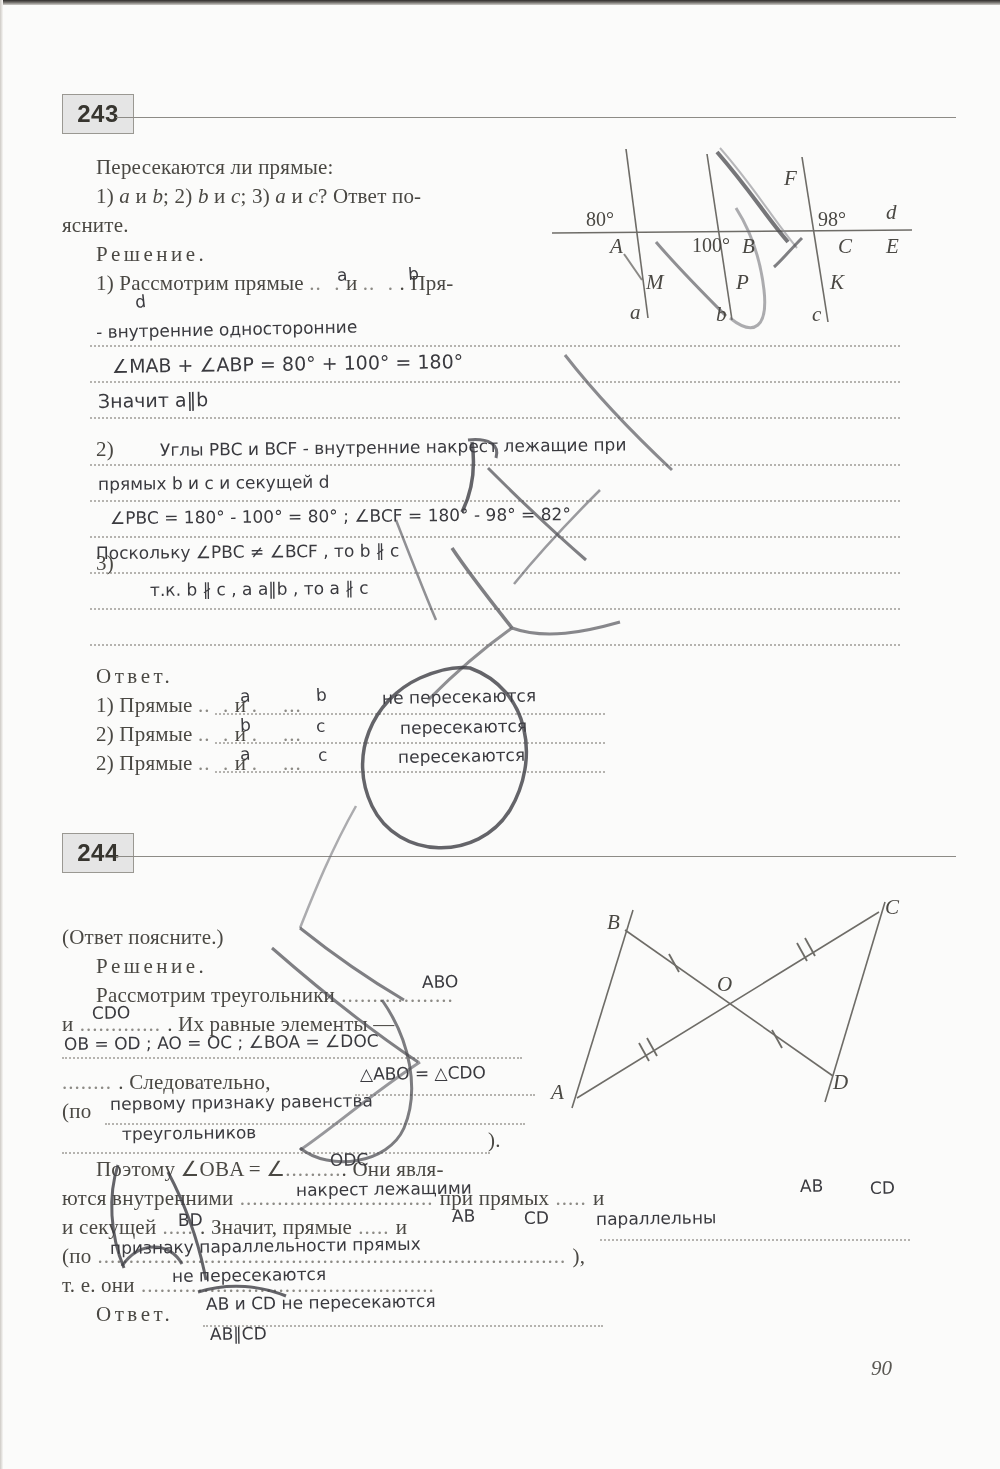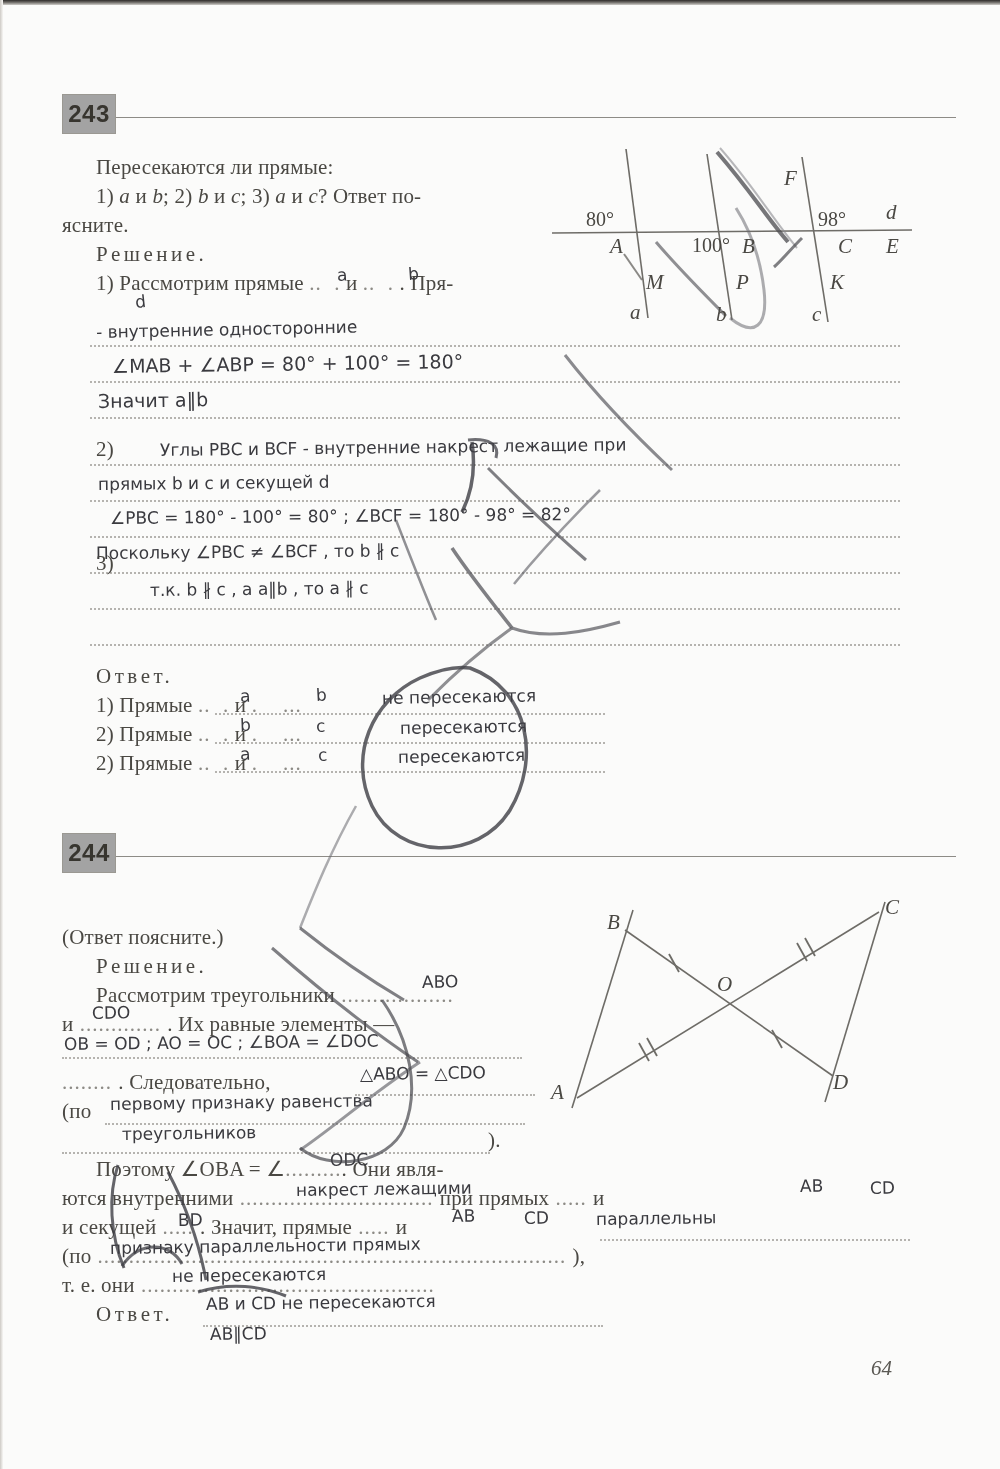--- a/index.html
+++ b/index.html
@@ -33,32 +33,32 @@
 
   
   .ex-head {
     position: absolute;
     left: 62px;
     height: 40px;
   }
   .ex-badge {
     position: absolute;
     left: 0; top: 0;
-    width: 54px; height: 40px;
+    width: 72px; height: 40px;
     border: 1.5px solid #9a9892;
     box-sizing: border-box;
     font-family: "Liberation Sans", sans-serif;
     font-weight: bold;
     font-size: 24px;
     color: #37352f;
     display: flex;
     align-items: center;
     justify-content: center;
     letter-spacing: 0.5px;
-    background: #a3a3a3;
+    background: #e5e5e5;
   }
   .ex-rule {
     position: absolute;
     left: 54px; top: 23px;
     width: 840px; height: 1px;
     background: #8d8b86;
   }
 
   
   .ptext {
@@ -360,15 +360,15 @@
     <path d="M 122 1266 C 140 1240 170 1242 182 1264" stroke="#3f3f45" stroke-width="3" fill="none" opacity="0.75"></path>
 
     <path d="M 198 1292 C 230 1282 262 1286 286 1296" stroke="#3f3f45" stroke-width="3" fill="none" opacity="0.8"></path>
 
     <path d="M 472 442 C 476 470 472 492 462 512" stroke="#3f3f45" stroke-width="3.5" fill="none" opacity="0.8"></path>
     <path d="M 468 440 C 488 438 500 444 496 458" stroke="#3f3f45" stroke-width="3" fill="none" opacity="0.75"></path>
     <path d="M 488 468 C 520 500 556 534 586 560" stroke="#4a4a50" stroke-width="3" fill="none" opacity="0.7"></path>
     <path d="M 396 520 C 410 556 424 592 436 620" stroke="#4a4a50" stroke-width="2.5" fill="none" opacity="0.6"></path>
   </svg>
 
-  <div class="pageno">64</div>
+  <div class="pageno">90</div>
 
 </div>
 
 </body></html>

